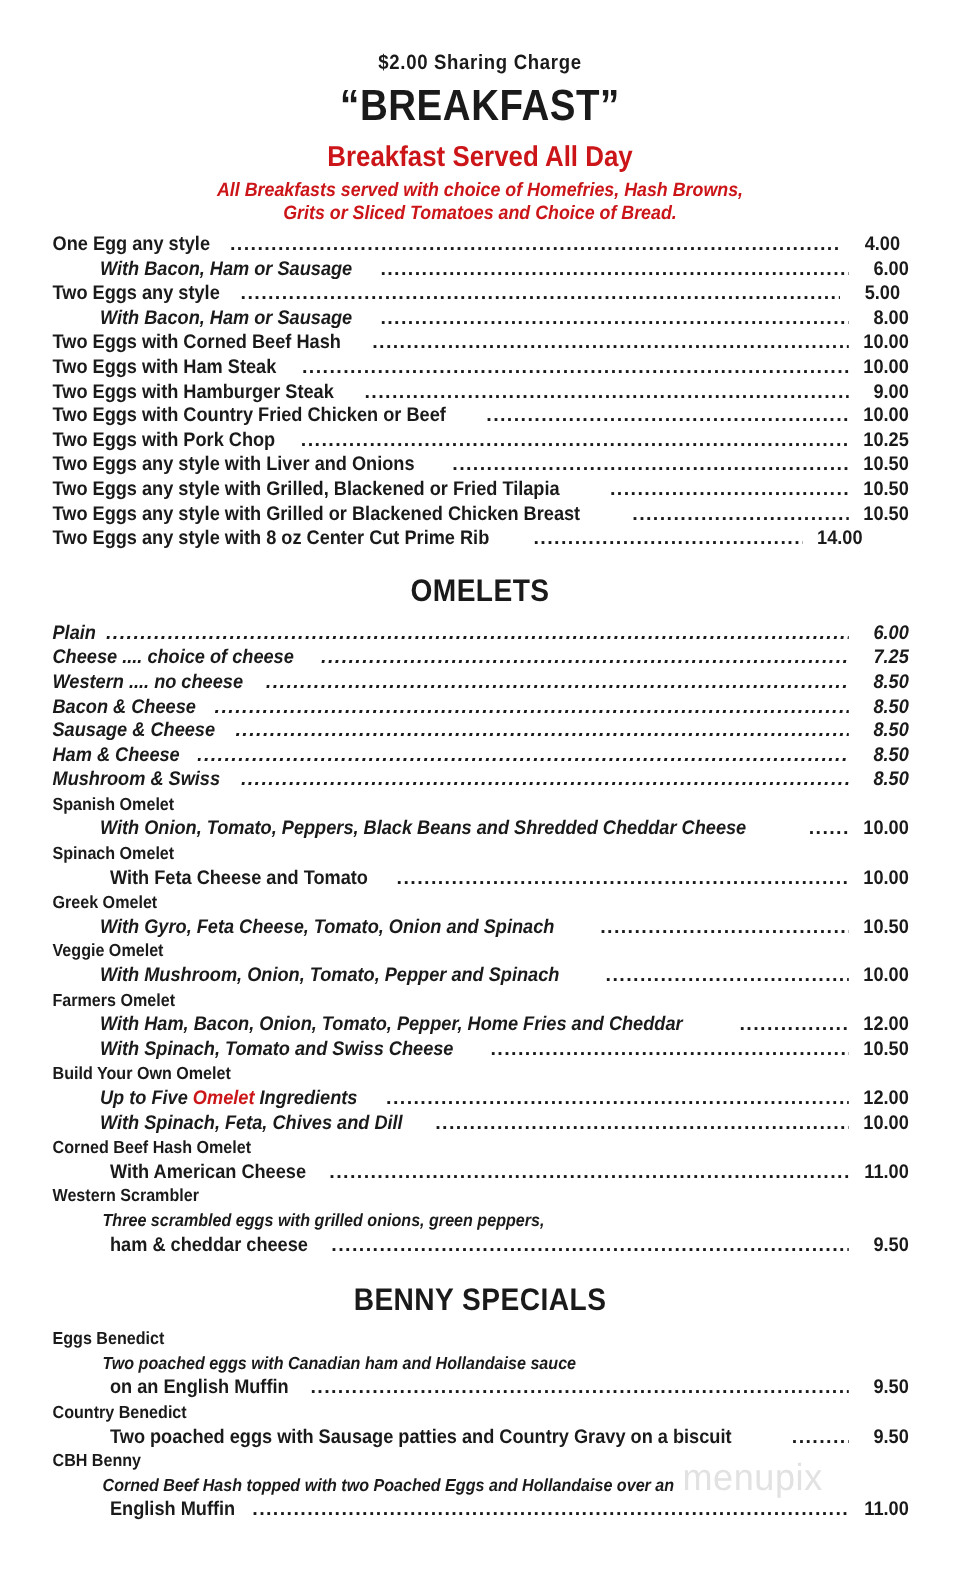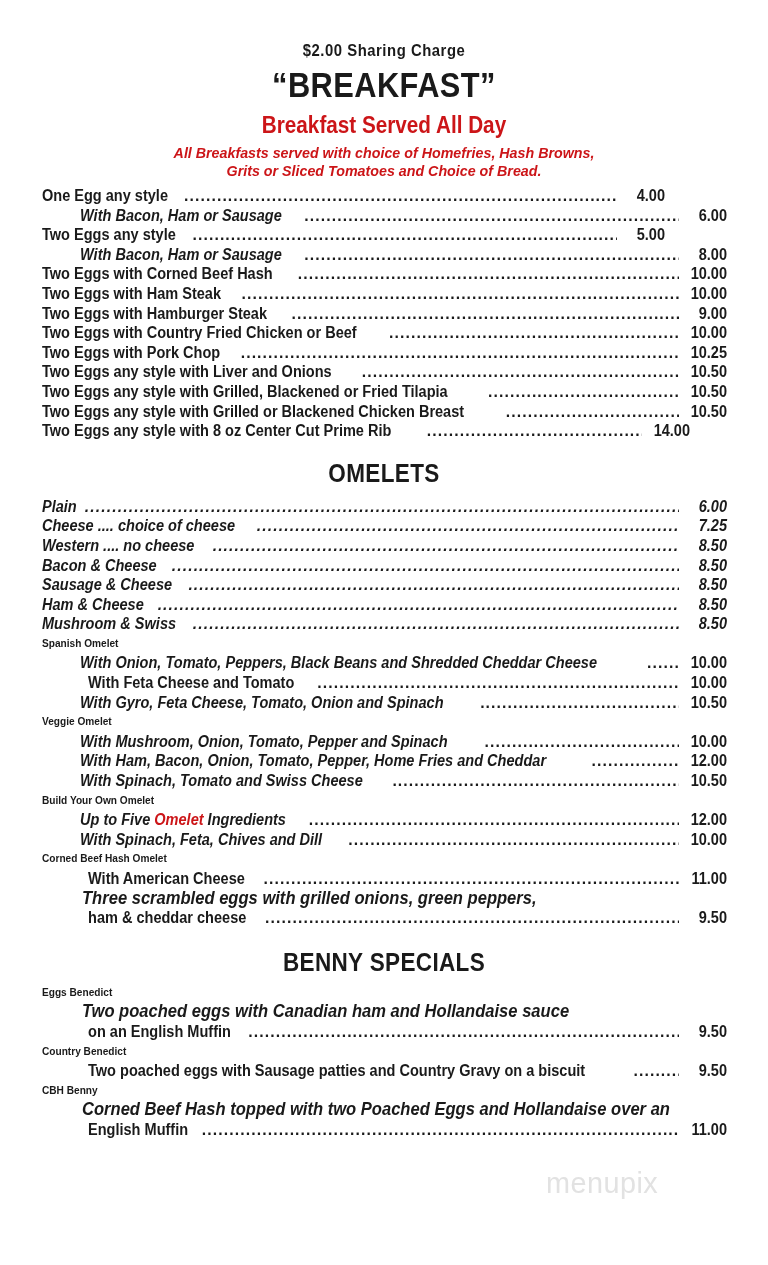--- a/index.html
+++ b/index.html
@@ -83,35 +83,35 @@
     transform:scaleX(.92);
     transform-origin:right center;
   }
 
   
   .row.desc{padding-left:80px;}
   .row.desc .name{font-style:italic;}
   .row.desc2{padding-left:88px;align-items:center;}
 
   
-  .row.short{padding-right:103px;}
+  .row.short{padding-right:48px;}
   .row.short2{padding-right:78px;}
 
   
   .head-row{
-    font-size:11px;font-weight:bold;
+    font-size:14px;font-weight:bold;
     line-height:19.6px;
     padding-left:42px;
     white-space:nowrap;
   }
   .head-row span{display:inline-block;transform:scaleX(.92);transform-origin:left center;}
 
   
   .desc-line{
-    font-size:18px;font-weight:bold;font-style:italic;
+    font-size:14px;font-weight:bold;font-style:italic;
     line-height:19.6px;
     padding-left:82px;
     white-space:nowrap;
   }
   .desc-line span{display:inline-block;transform:scaleX(.92);transform-origin:left center;}
 
   .red-word{color:#cc1518;}
 
   
   .footer{
@@ -256,36 +256,39 @@
         <span class="price">8.50</span>
       </li>
     </ul>
   <div id="omelets-specialty-list">
       <div class="head-row"><span>Spanish Omelet</span></div>
       <li class="row desc">
         <span class="name">With Onion, Tomato, Peppers, Black Beans and Shredded Cheddar Cheese</span>
         <span class="leader">............................................................................................................................................................................................................................</span>
         <span class="price">10.00</span>
       </li>
+      <div class="head-row"><span>Spinach Omelet</span></div>
       <li class="row desc2">
         <span class="name">With Feta Cheese and Tomato</span>
         <span class="leader">............................................................................................................................................................................................................................</span>
         <span class="price">10.00</span>
       </li>
+      <div class="head-row"><span>Greek Omelet</span></div>
       <li class="row desc">
         <span class="name">With Gyro, Feta Cheese, Tomato, Onion and Spinach</span>
         <span class="leader">............................................................................................................................................................................................................................</span>
         <span class="price">10.50</span>
       </li>
       <div class="head-row"><span>Veggie Omelet</span></div>
       <li class="row desc">
         <span class="name">With Mushroom, Onion, Tomato, Pepper and Spinach</span>
         <span class="leader">............................................................................................................................................................................................................................</span>
         <span class="price">10.00</span>
       </li>
+      <div class="head-row"><span>Farmers Omelet</span></div>
       <li class="row desc">
         <span class="name">With Ham, Bacon, Onion, Tomato, Pepper, Home Fries and Cheddar</span>
         <span class="leader">............................................................................................................................................................................................................................</span>
         <span class="price">12.00</span>
       </li>
       <li class="row desc">
         <span class="name">With Spinach, Tomato and Swiss Cheese</span>
         <span class="leader">............................................................................................................................................................................................................................</span>
         <span class="price">10.50</span>
       </li>
@@ -299,20 +302,21 @@
         <span class="name">With Spinach, Feta, Chives and Dill</span>
         <span class="leader">............................................................................................................................................................................................................................</span>
         <span class="price">10.00</span>
       </li>
       <div class="head-row"><span>Corned Beef Hash Omelet</span></div>
       <li class="row desc2">
         <span class="name">With American Cheese</span>
         <span class="leader">............................................................................................................................................................................................................................</span>
         <span class="price">11.00</span>
       </li>
+      <div class="head-row"><span>Western Scrambler</span></div>
       <div class="desc-line"><span>Three scrambled eggs with grilled onions, green peppers,</span></div>
       <li class="row desc2">
         <span class="name">ham &amp; cheddar cheese</span>
         <span class="leader">............................................................................................................................................................................................................................</span>
         <span class="price">9.50</span>
       </li>
     </div>
 
   <h2 class="section-title" id="benny-title">BENNY SPECIALS</h2>
   <div id="benny-list">

